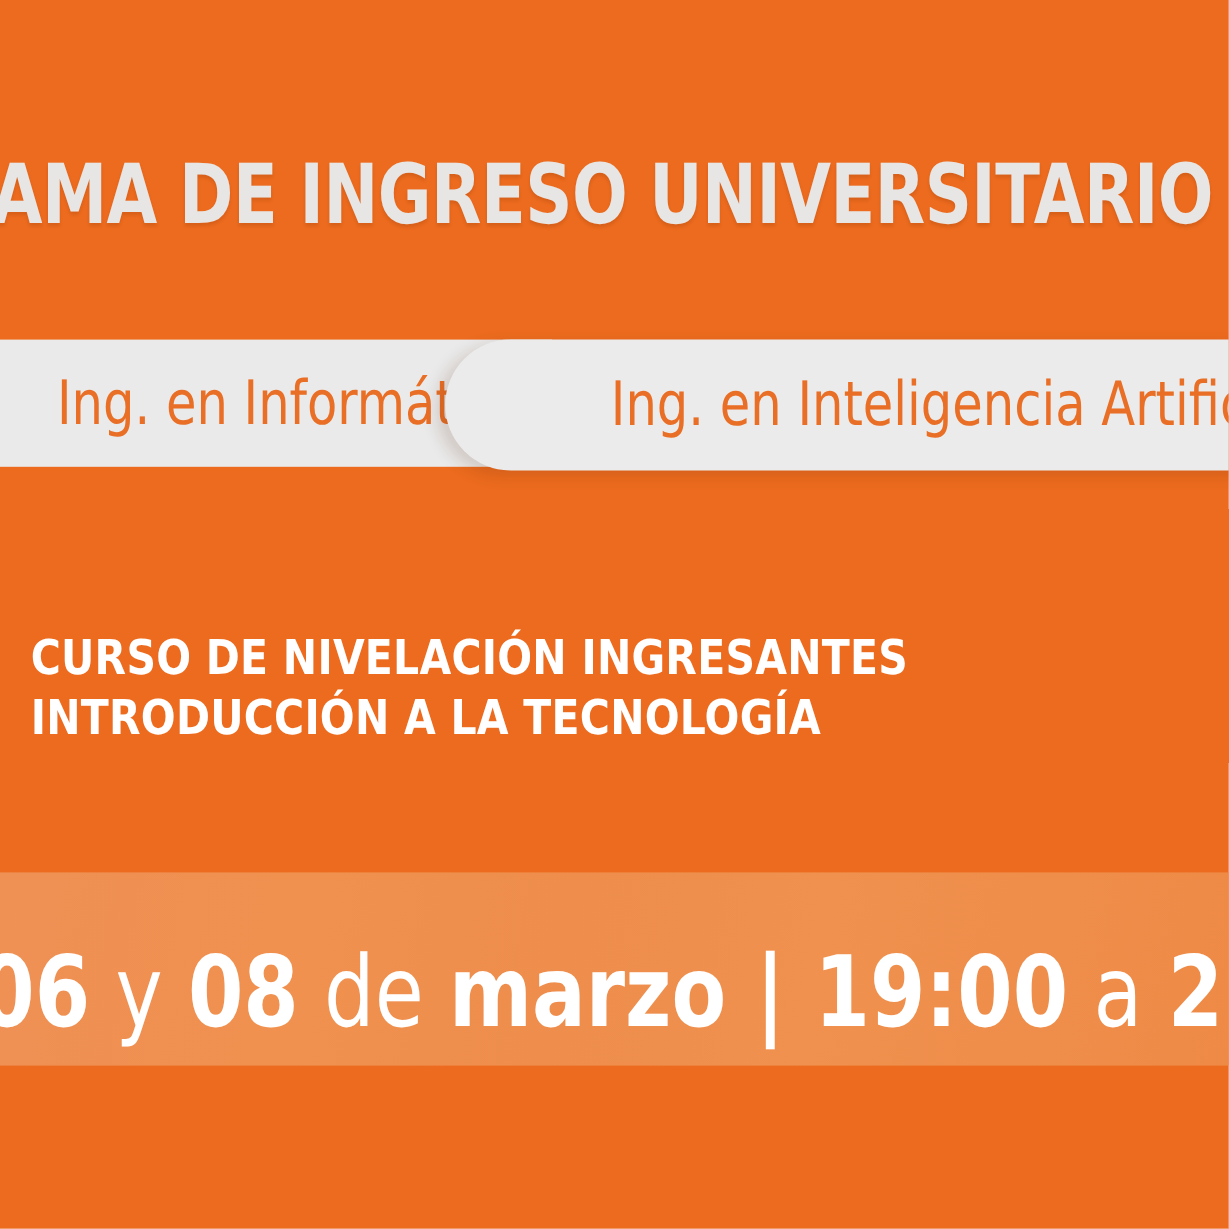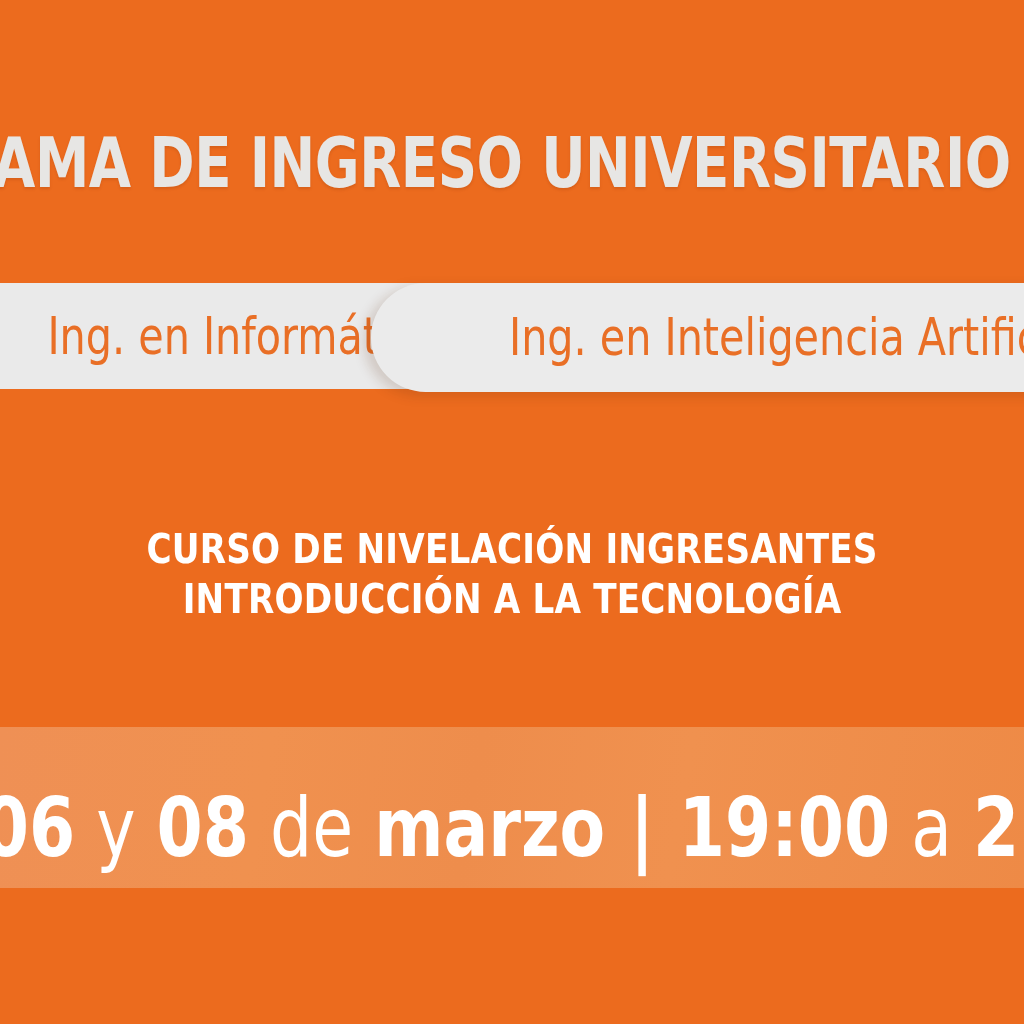--- a/index.html
+++ b/index.html
@@ -103,21 +103,21 @@
     transform: scaleX(0.9);
     transform-origin: left center;
   }
 
   
   .course-block {
     position: absolute;
     left: 0;
     top: 524px;
     width: 1024px;
-    text-align: center;
+    text-align: left;
   }
   .course-line {
     font-family: "Liberation Sans Narrow", "DejaVu Sans Condensed", "Liberation Sans", sans-serif;
     font-weight: 700;
     font-size: 40px;
     line-height: 50px;
     color: #ffffff;
     letter-spacing: 0.2px;
     white-space: nowrap;
     transform: scaleX(0.95);

